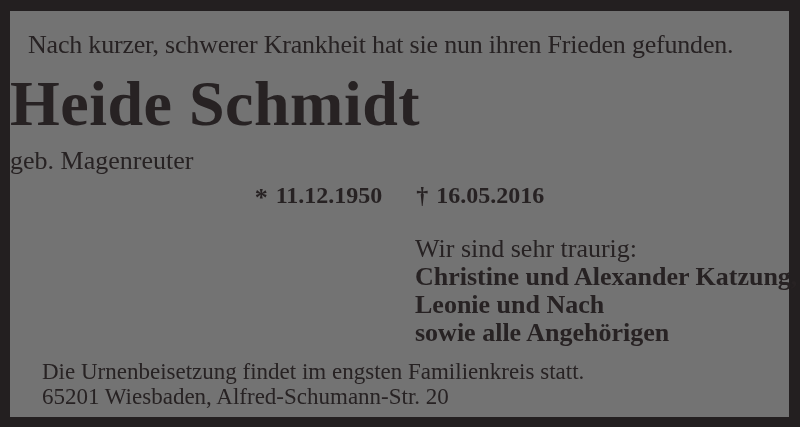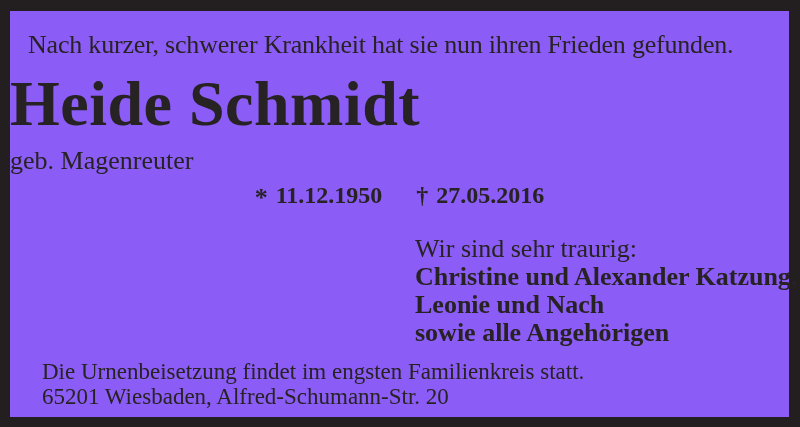--- a/index.html
+++ b/index.html
@@ -16,21 +16,21 @@
     font-family: "Liberation Serif", "DejaVu Serif", serif;
     color: #272223;
     overflow: hidden;
   }
   .inner {
     position: absolute;
     left: 10px;
     top: 11px;
     right: 11px;
     bottom: 10px;
-    background: #8b5cf6;
+    background: #737373;
   }
   .inner p, .inner h1 { margin: 0; padding: 0; }
 
   .intro {
     position: absolute;
     left: 18px;
     top: 20px;
     font-size: 26px;
     line-height: 27px;
     white-space: nowrap;
@@ -110,21 +110,21 @@
 
     <h1 class="name">Heide Schmidt</h1>
 
     <p class="maiden">geb. Magenreuter</p>
 
     <p class="dates">
       <span class="date-group">
         <span class="sym-star">*</span><span>11.12.1950</span>
       </span>
       <span class="date-group death">
-        <span class="sym-cross">†</span><span>27.05.2016</span>
+        <span class="sym-cross">†</span><span>16.05.2016</span>
       </span>
     </p>
 
     <div class="mourners">
       <p class="lead">Wir sind sehr traurig:</p>
       <p class="bold-line">Christine und Alexander Katzung,</p>
       <p class="bold-line">Leonie und Nach</p>
       <p class="bold-line">sowie alle Angehörigen</p>
     </div>
 

